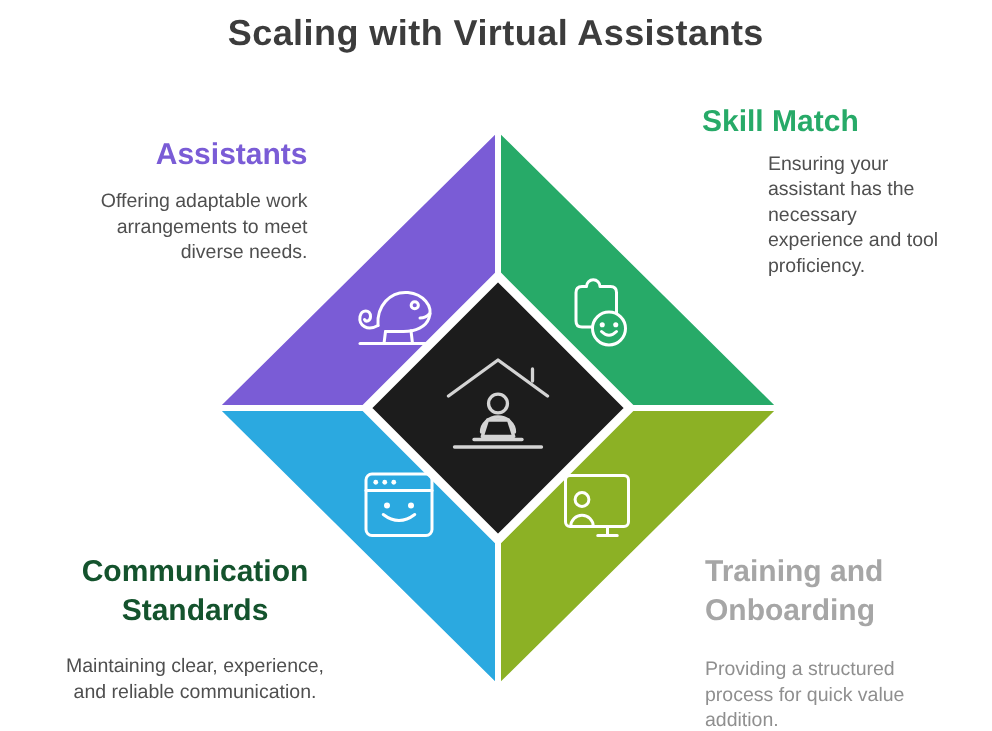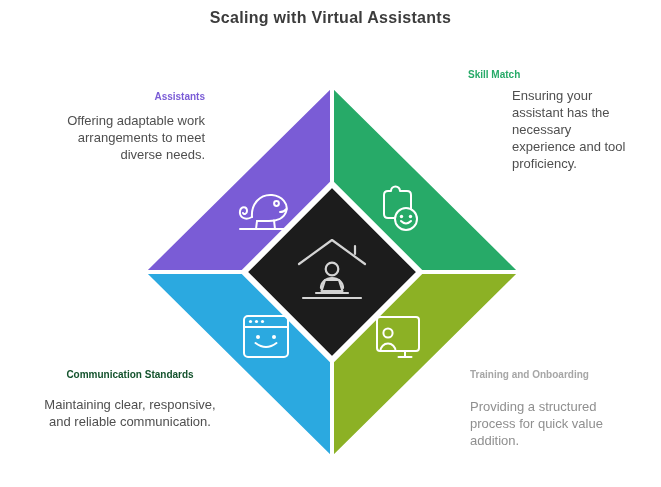--- a/index.html
+++ b/index.html
@@ -2,28 +2,28 @@
 <html><head>
 <meta charset="utf-8">
 <style>
   * { margin:0; padding:0; box-sizing:border-box; }
   html,body { width:661px; height:487px; }
   body { background:#ffffff; font-family:"Liberation Sans", sans-serif; }
   .canvas { position:relative; width:661px; height:487px; background:#ffffff; overflow:hidden; }
 
   .title {
     position:absolute; top:9px; left:0; width:100%;
-    text-align:center; font-size:16px; font-weight:bold;
+    text-align:center; font-size:24px; font-weight:bold;
     color:#3c3c3c; letter-spacing:0.3px;
   }
 
   .svg-layer { position:absolute; left:0; top:0; width:661px; height:487px; }
 
   .label { position:absolute; }
-  .heading { font-size:10px; font-weight:bold; line-height:1.3; }
+  .heading { font-size:20px; font-weight:bold; line-height:1.3; }
   .desc { font-size:13px; line-height:1.3; color:#4f4f4f; }
 
   .nw { left:40px; top:90px; width:165px; text-align:right; }
   .nw .heading { color:#7a5cd6; }
   .nw .desc { margin-top:10px; }
 
   .ne { left:468px; top:68px; width:158px; text-align:left; }
   .ne .heading { color:#27aa68; }
   .ne .desc { margin-top:7px;margin-left:44px; }
 
@@ -105,21 +105,21 @@
     <div class="desc">Offering adaptable work arrangements to meet diverse needs.</div>
   </div>
 
   <div class="label ne">
     <div class="heading">Skill Match</div>
     <div class="desc">Ensuring your assistant has the necessary experience and tool proficiency.</div>
   </div>
 
   <div class="label sw">
     <div class="heading">Communication Standards</div>
-    <div class="desc">Maintaining clear, responsive, and reliable communication.</div>
+    <div class="desc">Maintaining clear, experience, and reliable communication.</div>
   </div>
 
   <div class="label se">
     <div class="heading">Training and Onboarding</div>
     <div class="desc">Providing a structured process for quick value addition.</div>
   </div>
 
 </div>
 
 </body></html>

